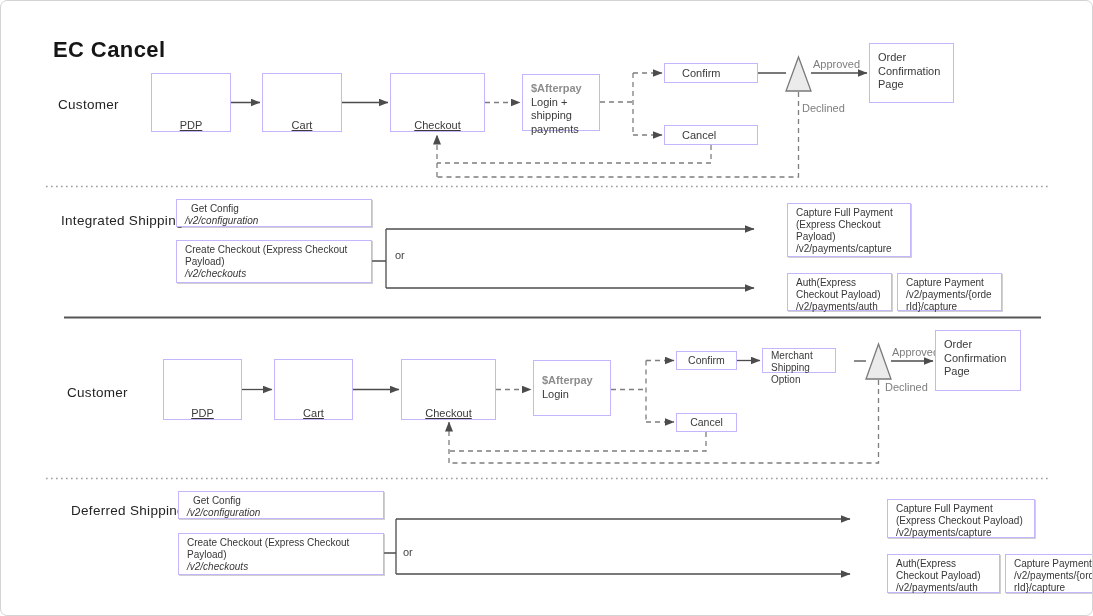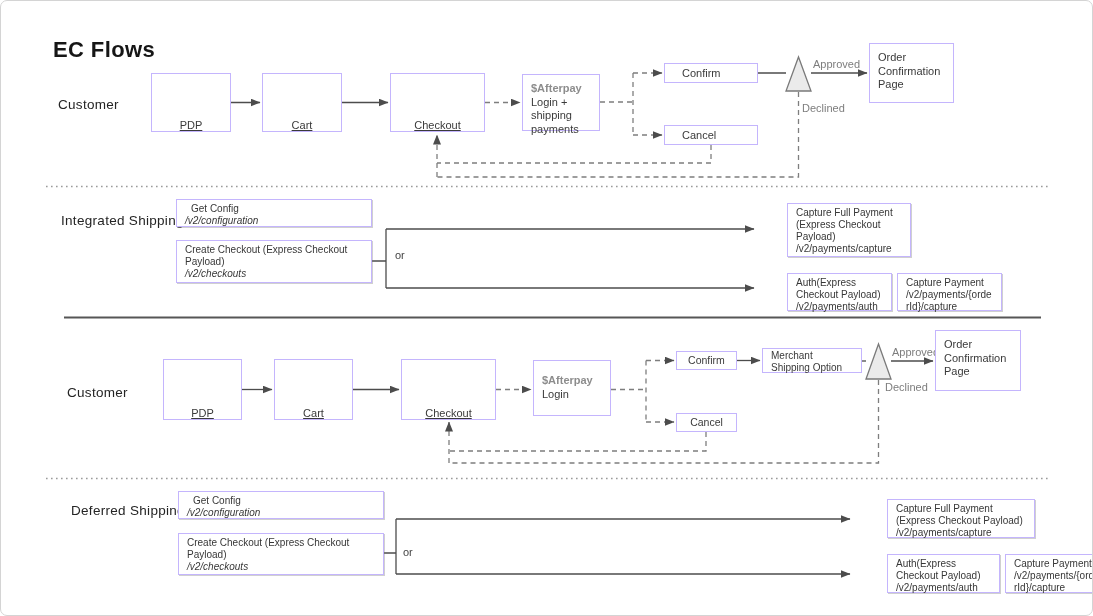--- a/index.html
+++ b/index.html
@@ -91,21 +91,21 @@
     </g>
 
     <g>
       <line x1="352" y1="552" x2="395" y2="552"></line>
       <line x1="395" y1="518" x2="395" y2="573"></line>
       <line x1="395" y1="518" x2="849" y2="518" marker-end="url(#arrow)"></line>
       <line x1="395" y1="573" x2="849" y2="573" marker-end="url(#arrow)"></line>
     </g>
   </svg>
 
-  <div class="title">EC Flows</div>
+  <div class="title">EC Cancel</div>
 
   <div class="lane" style="left:57px; top:95px;">Customer</div>
 
   <div class="node center" style="left:150px; top:72px; width:80px; height:59px;">
     <span>PDP</span>
   </div>
   <div class="node center" style="left:261px; top:72px; width:80px; height:59px;">
     <span>Cart</span>
   </div>
   <div class="node center" style="left:389px; top:72px; width:95px; height:59px;">
@@ -166,21 +166,21 @@
   <div class="node pad" style="left:532px; top:359px; width:78px; height:56px; padding-top:13px;">
     <span class="brand">$Afterpay</span>
     <span>Login</span>
   </div>
   <div class="node small-btn2" style="left:675px; top:350px; width:61px; height:19px;">
     <span>Confirm</span>
   </div>
   <div class="node small-btn2" style="left:675px; top:412px; width:61px; height:19px;">
     <span>Cancel</span>
   </div>
-  <div class="node merchant" style="left:761px; top:347px; width:100px; height:25px;">
+  <div class="node merchant" style="left:761px; top:347px; width:74px; height:25px;">
     <span>Merchant Shipping Option</span>
   </div>
   <div class="edge-label" style="left:891px; top:345px;">Approved</div>
   <div class="edge-label" style="left:884px; top:380px;">Declined</div>
   <div class="node pad" style="left:934px; top:329px; width:86px; height:61px;">
     <span>Order Confirmation Page</span>
   </div>
 
   <div class="lane" style="left:70px; top:501px;">Deferred Shipping</div>
 

